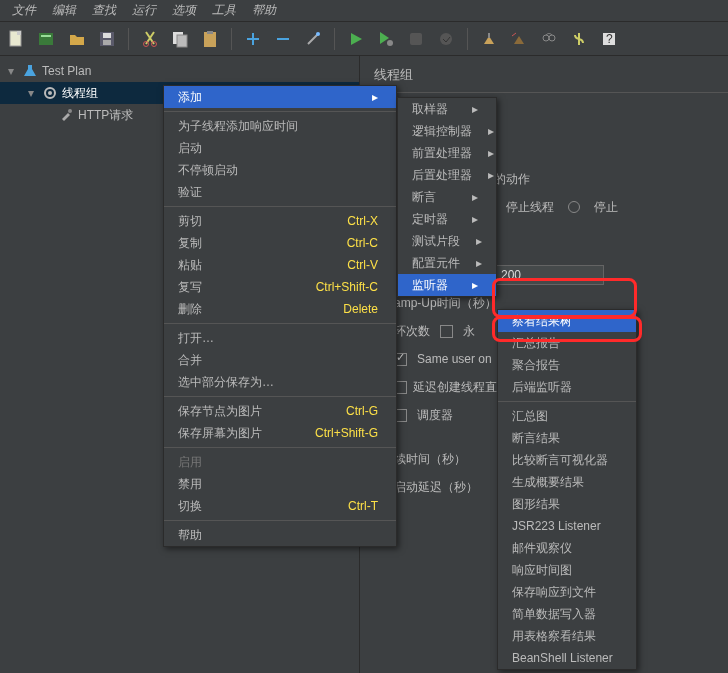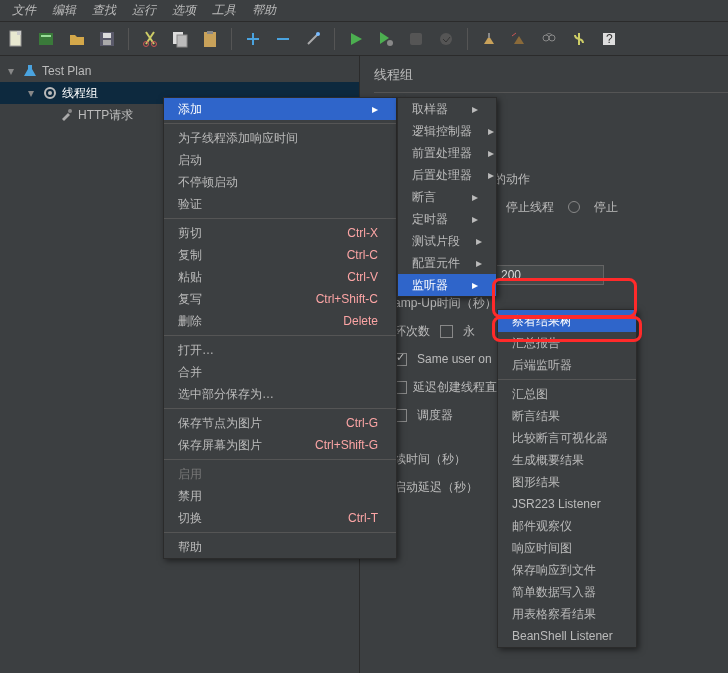--- a/index.html
+++ b/index.html
@@ -29,21 +29,21 @@
 .radio { width: 12px; height: 12px; border: 1px solid #888; border-radius: 50%; display: inline-block; }
 .input-box { background: #45494a; border: 1px solid #646464; color: #ddd; padding: 2px 6px; height: 20px; min-width: 60px; }
 
 
 .ctx { position: absolute; background: #3c3f41; border: 1px solid #2b2b2b; box-shadow: 2px 2px 6px rgba(0,0,0,0.5); }
 .ctx-item { height: 22px; display: flex; align-items: center; justify-content: space-between; padding: 0 18px 0 14px; color: #bbbbbb; cursor: default; white-space: nowrap; }
 .ctx-item.hi { background: #2f65ca; color: #fff; }
 .ctx-item.dis { color: #777; }
 .ctx-divider { height: 1px; background: #555; margin: 3px 0; }
 .ctx-arrow { color: inherit; margin-left: 16px; }
-.ctx-shortcut { color: #fca5a5; margin-left: 24px; }
+.ctx-shortcut { color: #fde047; margin-left: 24px; }
 
 .red-box { position: absolute; border: 3px solid #ff2a2a; border-radius: 8px; pointer-events: none; }
 </style>
 </head>
 <body>
 
 <div class="menubar" id="menubar">
     <span>文件</span>
     <span>编辑</span>
     <span>查找</span>
@@ -244,21 +244,21 @@
     <div style="height:12px;"></div>
     <div class="form-row" style="padding-left:20px;">
       <span class="lbl">续时间（秒）</span>
     </div>
     <div class="form-row" style="padding-left:20px;">
       <span class="lbl">启动延迟（秒）</span>
     </div>
   </div>
 </div>
 
-<div class="ctx" id="ctx1" style="left:163px; top:97px; width:234px;">
+<div class="ctx" id="ctx1" style="left:163px; top:85px; width:234px;">
     <div class="ctx-item hi">
       <span>添加</span>
       <span class="ctx-arrow">▸</span>
     </div>
     <div class="ctx-divider"></div>
     <div class="ctx-item">
       <span>为子线程添加响应时间</span>
     </div>
     <div class="ctx-item">
       <span>启动</span>
@@ -366,20 +366,23 @@
   </div>
 
 <div class="ctx" id="ctx3" style="left:497px; top:309px; width:140px;">
     <div class="ctx-item hi">
       <span>察看结果树</span>
     </div>
     <div class="ctx-item">
       <span>汇总报告</span>
     </div>
     <div class="ctx-item">
+      <span>聚合报告</span>
+    </div>
+    <div class="ctx-item">
       <span>后端监听器</span>
     </div>
     <div class="ctx-divider"></div>
     <div class="ctx-item">
       <span>汇总图</span>
     </div>
     <div class="ctx-item">
       <span>断言结果</span>
     </div>
     <div class="ctx-item">

